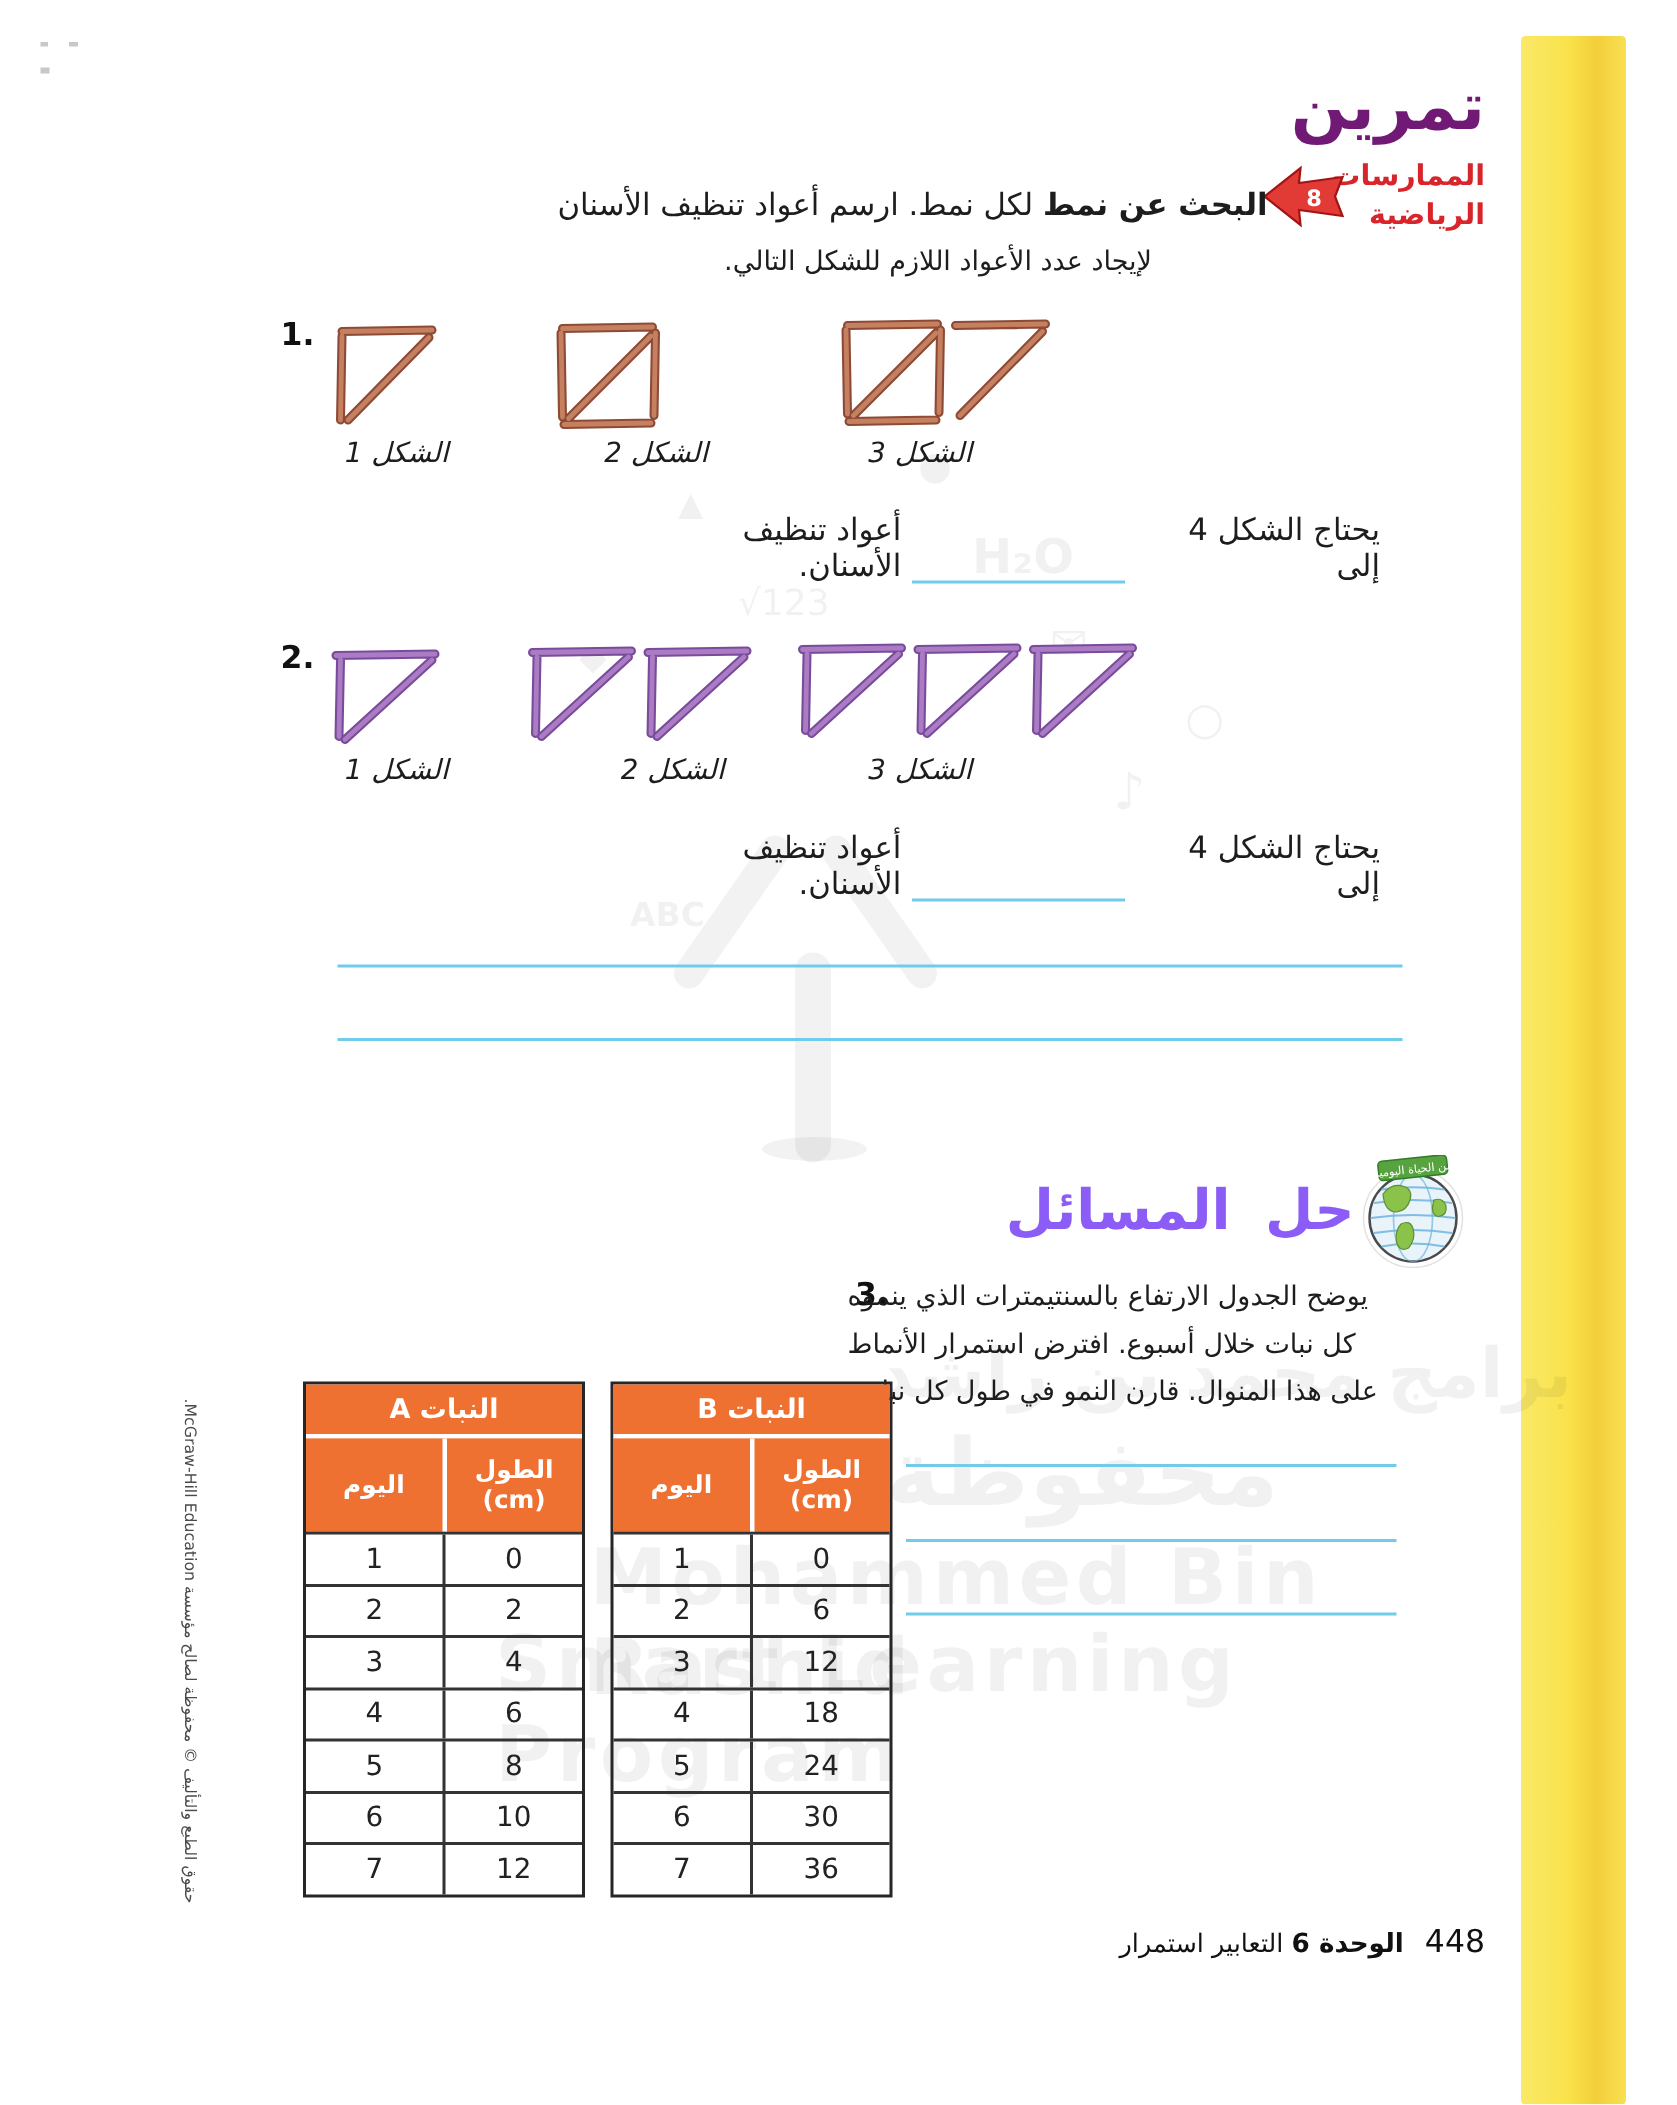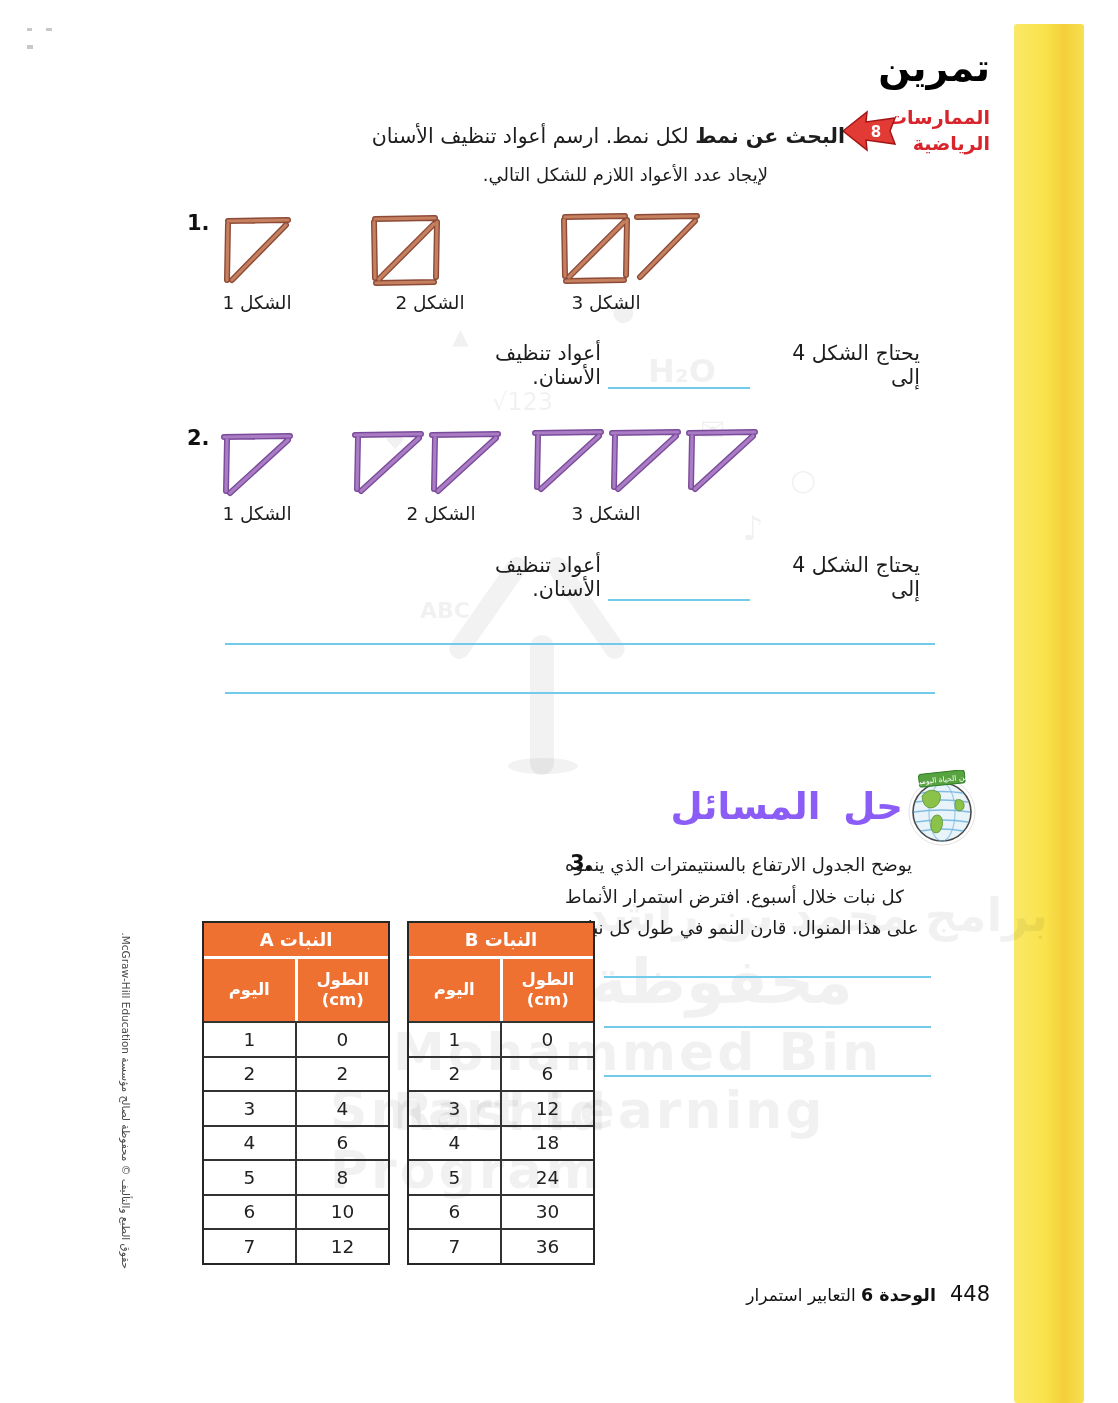--- a/index.html
+++ b/index.html
@@ -11,28 +11,28 @@
 
   
   .stripe{left:1014px;top:24px;width:70px;height:1379px;
           background:linear-gradient(90deg,#fae968 0%,#f9e24b 45%,#f3cf3a 72%,#f8e052 100%);
           border-radius:3px;}
 
   
   .mark{background:#9a9a9a;opacity:.55;}
 
   
-  .h-title{right:128px;top:46px;font-size:38px;font-weight:bold;color:#000000;word-spacing:6px;}
+  .h-title{right:128px;top:46px;font-size:44px;font-weight:bold;color:#701a75;word-spacing:6px;}
   .practices{right:128px;top:104px;font-size:19px;line-height:26px;font-weight:bold;
              color:#d8252b;text-align:right;}
   .intro1{right:273px;top:124px;font-size:20.5px;color:#1d1d1d;}
   .intro2{right:350px;top:164px;font-size:18px;color:#1d1d1d;}
 
   .exnum{font-weight:bold;font-size:21px;color:#111;}
-  .figlabel{width:84px;text-align:center;font-size:18.5px;color:#1d1d1d;}
+  .figlabel{width:84px;font-size:18.5px;color:#1d1d1d;font-style:italic;}
 
   .fillrow{display:flex;direction:rtl;align-items:flex-end;font-size:20.5px;color:#1d1d1d;}
   .blank{display:inline-block;width:142px;height:24px;border-bottom:2.5px solid #72cbe8;margin:0 7px;}
 
   .ansline{height:0;border-top:2.5px solid #72cbe8;}
 
   .ps-title{right:215px;top:785px;font-size:37px;font-weight:bold;color:#8b5cf6;word-spacing:10px;}
 
   .p3lines{right:183px;top:849px;width:370px;text-align:left;font-size:18px;line-height:31.5px;color:#1d1d1d;}
 

